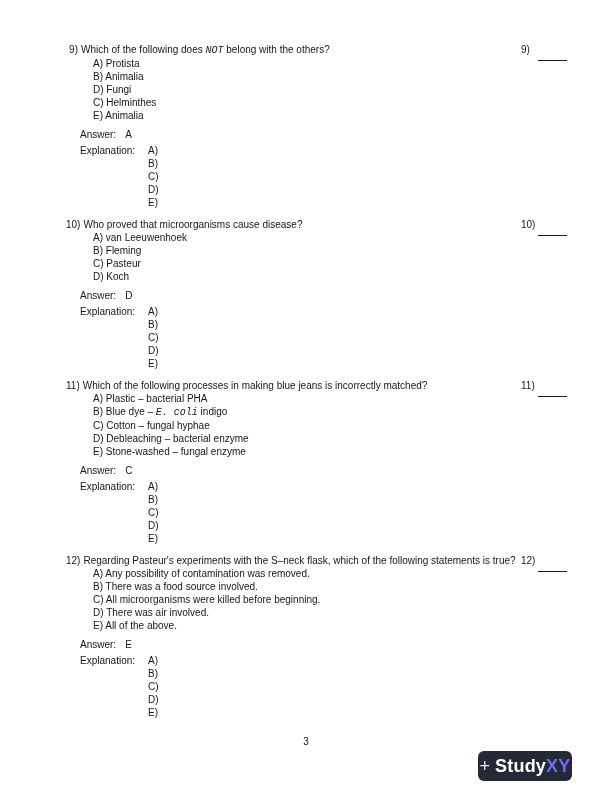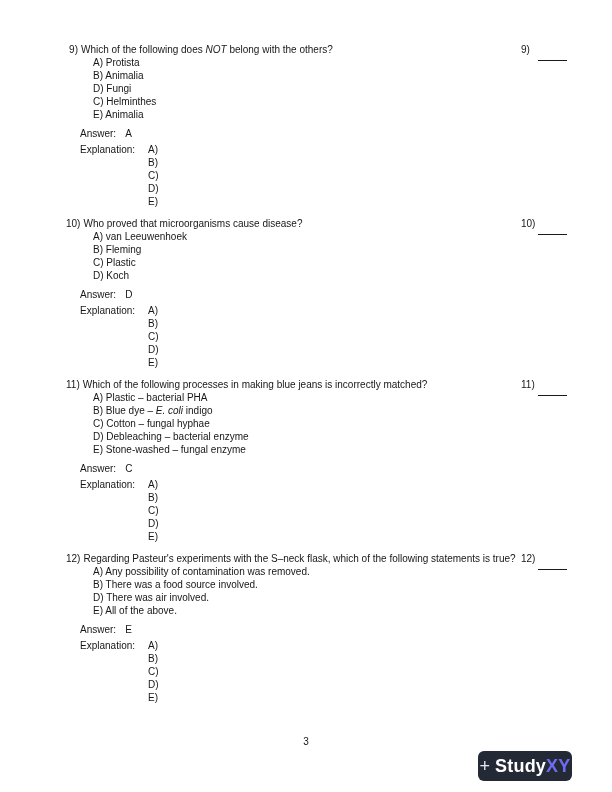--- a/index.html
+++ b/index.html
@@ -8,21 +8,21 @@
     font-family:"Liberation Sans",sans-serif;
     color:#161616;position:relative;overflow:hidden;
     font-size:10px;line-height:13px;
   }
   .page{position:absolute;inset:0;}
   .content{padding:43px 0 0 66px;}
   .question{position:relative;width:501px;margin-bottom:9px;}
   .q-row{display:flex;white-space:nowrap;}
   .q-num{min-width:12px;text-align:right;margin-right:3px;flex-shrink:0;}
   .q-text{white-space:nowrap;}
-  .run-italic-serif{font-family:Liberation Sans, sans-serif;font-style:italic;}
+  .run-italic-serif{font-family:Liberation Mono, monospace;font-style:italic;}
   .options{margin-left:27px;}
   .option{white-space:nowrap;}
   .answer-row{margin-left:14px;margin-top:6px;}
   .ans-label{margin-right:9px;}
   .explanation{margin-left:14px;margin-top:3px;display:flex;}
   .exp-label{width:68px;flex-shrink:0;}
   .exp-items{display:flex;flex-direction:column;}
   .q-margin{position:absolute;right:0;top:0;width:46px;display:flex;flex-direction:column;align-items:flex-start;}
   .q-margin-num{text-align:left;}
   .answer-blank{height:4px;border-bottom:1px solid #1a1a1a;width:29px;margin-left:17px;}
@@ -78,21 +78,21 @@
       <span class="q-num">10)</span>
       <span class="q-text"><span>Who proved that microorganisms cause disease?</span></span>
     </div>
     <div class="q-margin">
       <span class="q-margin-num">10)</span>
       <span class="answer-blank"></span>
     </div>
     <div class="options">
           <div class="option"><span>A) van Leeuwenhoek</span></div>
           <div class="option"><span>B) Fleming</span></div>
-          <div class="option"><span>C) Plastic</span></div>
+          <div class="option"><span>C) Pasteur</span></div>
           <div class="option"><span>D) Koch</span></div>
         </div>
     <div class="answer-row">
       <span class="ans-label">Answer:</span><span class="ans-value">D</span>
     </div>
     <div class="explanation">
       <span class="exp-label">Explanation:</span>
       <div class="exp-items">
             <div class="exp-item">A)</div>
             <div class="exp-item">B)</div>
@@ -139,20 +139,21 @@
       <span class="q-num">12)</span>
       <span class="q-text"><span>Regarding Pasteur's experiments with the S–neck flask, which of the following statements is true?</span></span>
     </div>
     <div class="q-margin">
       <span class="q-margin-num">12)</span>
       <span class="answer-blank"></span>
     </div>
     <div class="options">
           <div class="option"><span>A) Any possibility of contamination was removed.</span></div>
           <div class="option"><span>B) There was a food source involved.</span></div>
+          <div class="option"><span>C) All microorganisms were killed before beginning.</span></div>
           <div class="option"><span>D) There was air involved.</span></div>
           <div class="option"><span>E) All of the above.</span></div>
         </div>
     <div class="answer-row">
       <span class="ans-label">Answer:</span><span class="ans-value">E</span>
     </div>
     <div class="explanation">
       <span class="exp-label">Explanation:</span>
       <div class="exp-items">
             <div class="exp-item">A)</div>

